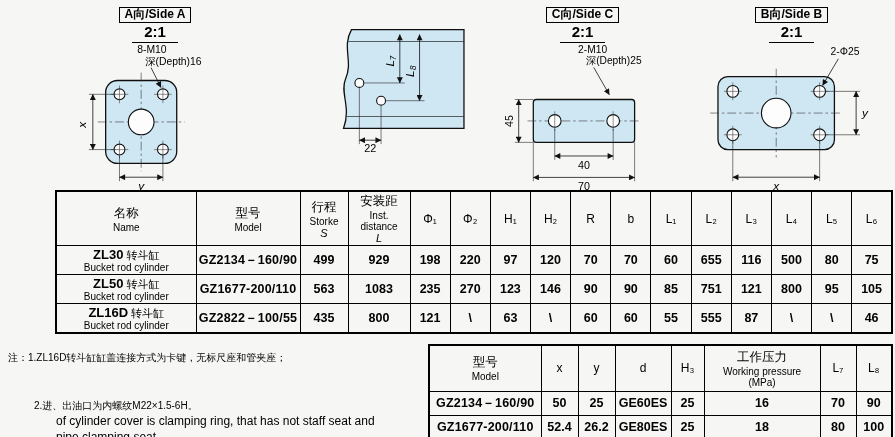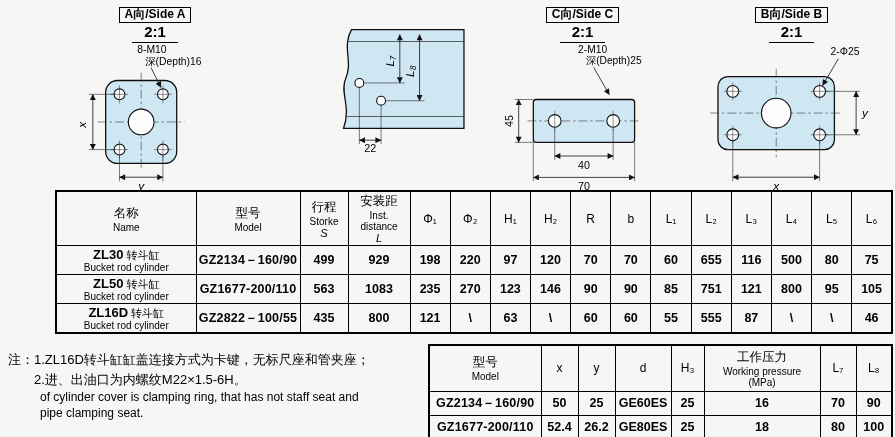--- a/index.html
+++ b/index.html
@@ -57,25 +57,25 @@
   .dim-th { font-size: 12px; }
   td.val-cell   { font-size: 12.5px; font-weight: bold; }
   td.model-cell { font-size: 12.5px; font-weight: bold; letter-spacing: 0.2px; }
   td.name-cell .name-top { font-size: 12px; }
   td.name-cell .name-top b { font-size: 13px; margin-right: 3px; }
   td.name-cell .name-cn { font-size: 11px; }
   td.name-cell .name-en { font-size: 10px; margin-top: -1px; }
   
   .bottom-row { display: flex; align-items: flex-start; margin: 8px 0 0 8px; }
   .notes { width: 412px; padding-top: 8px; }
-  .note-cn { font-size: 13px; line-height: 1.5; }
-  .note-cn.indent { margin-left: 26px; }
+  .note-cn { font-size: 10px; line-height: 1.5; }
+  .note-cn.indent { margin-left: 26px; margin-top: 33px; }
   .note-en { font-size: 12px; line-height: 1.35; }
   .note-en.first { margin-top: 10px; }
-  .note-en.i1 { margin-left: 32px; }
+  .note-en.i1 { margin-left: 48px; }
 </style>
 </head>
 <body>
 
 <svg width="0" height="0" style="position:absolute" aria-hidden="true">
   <defs>
     <marker id="arr" viewBox="0 0 10 10" refX="9.5" refY="5" markerWidth="8" markerHeight="6" orient="auto-start-reverse" markerUnits="userSpaceOnUse">
       <path d="M0,0 L10,5 L0,10 Z" fill="#111"></path>
     </marker>
   </defs>

